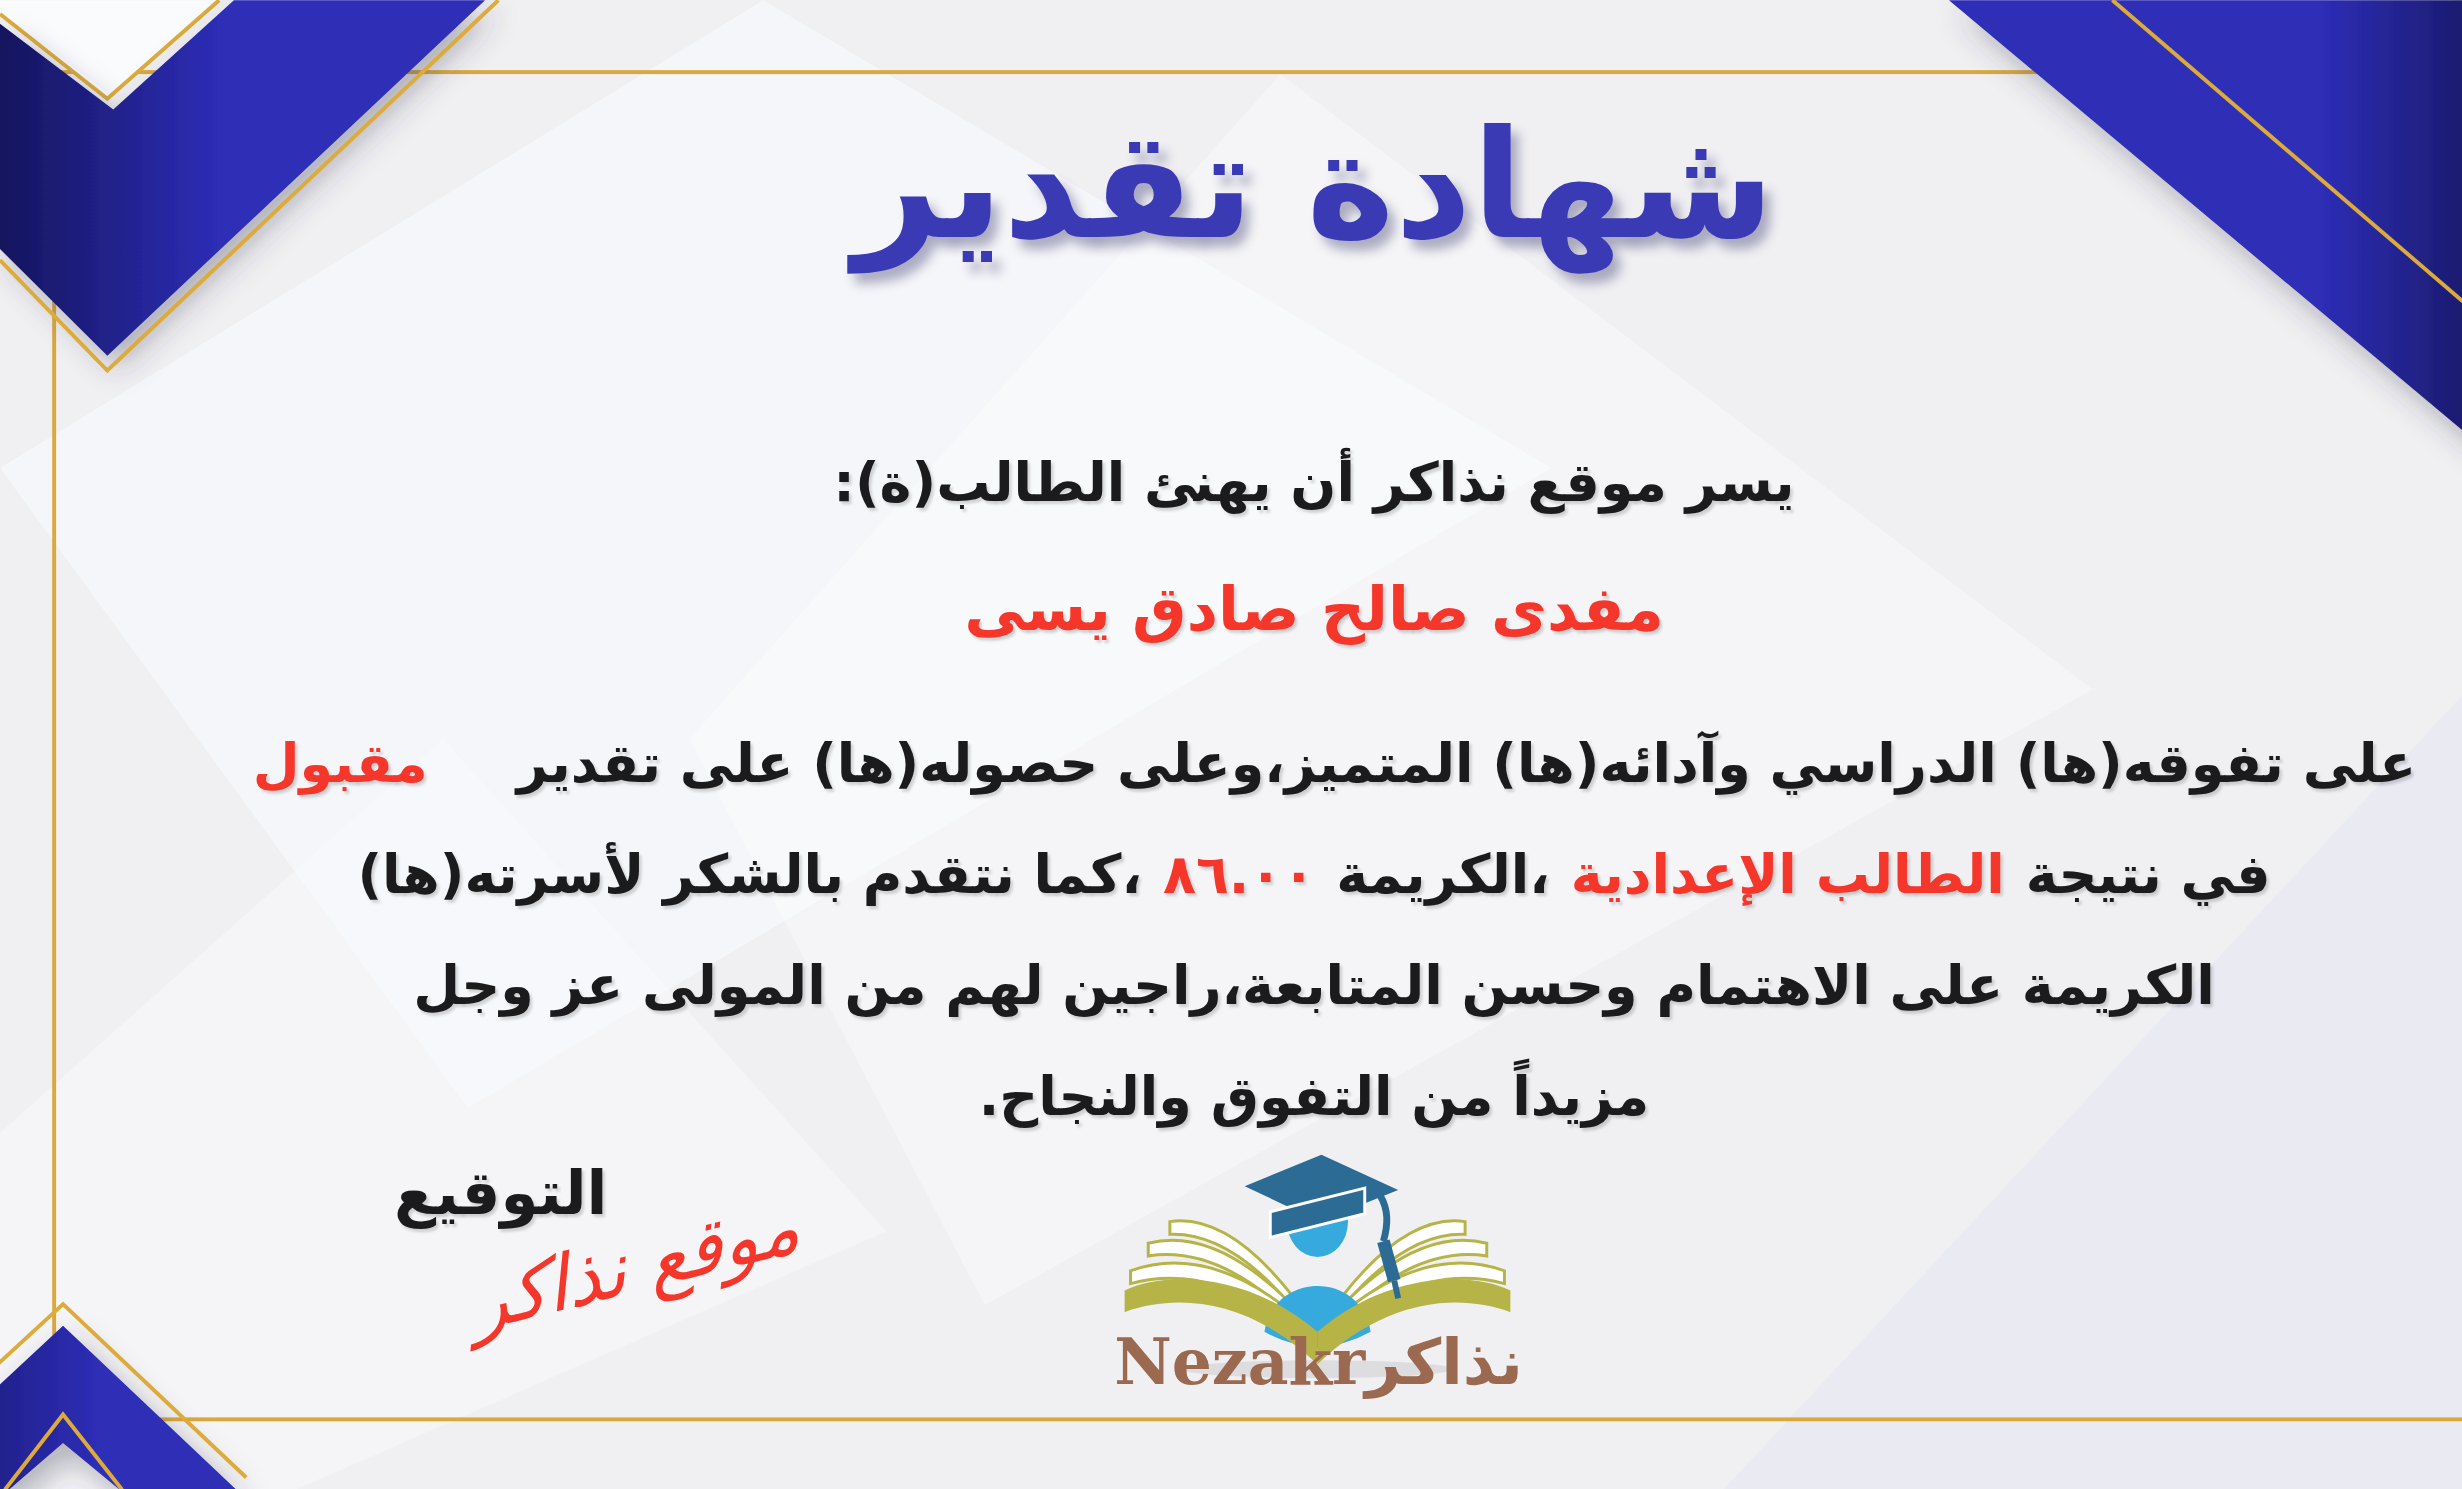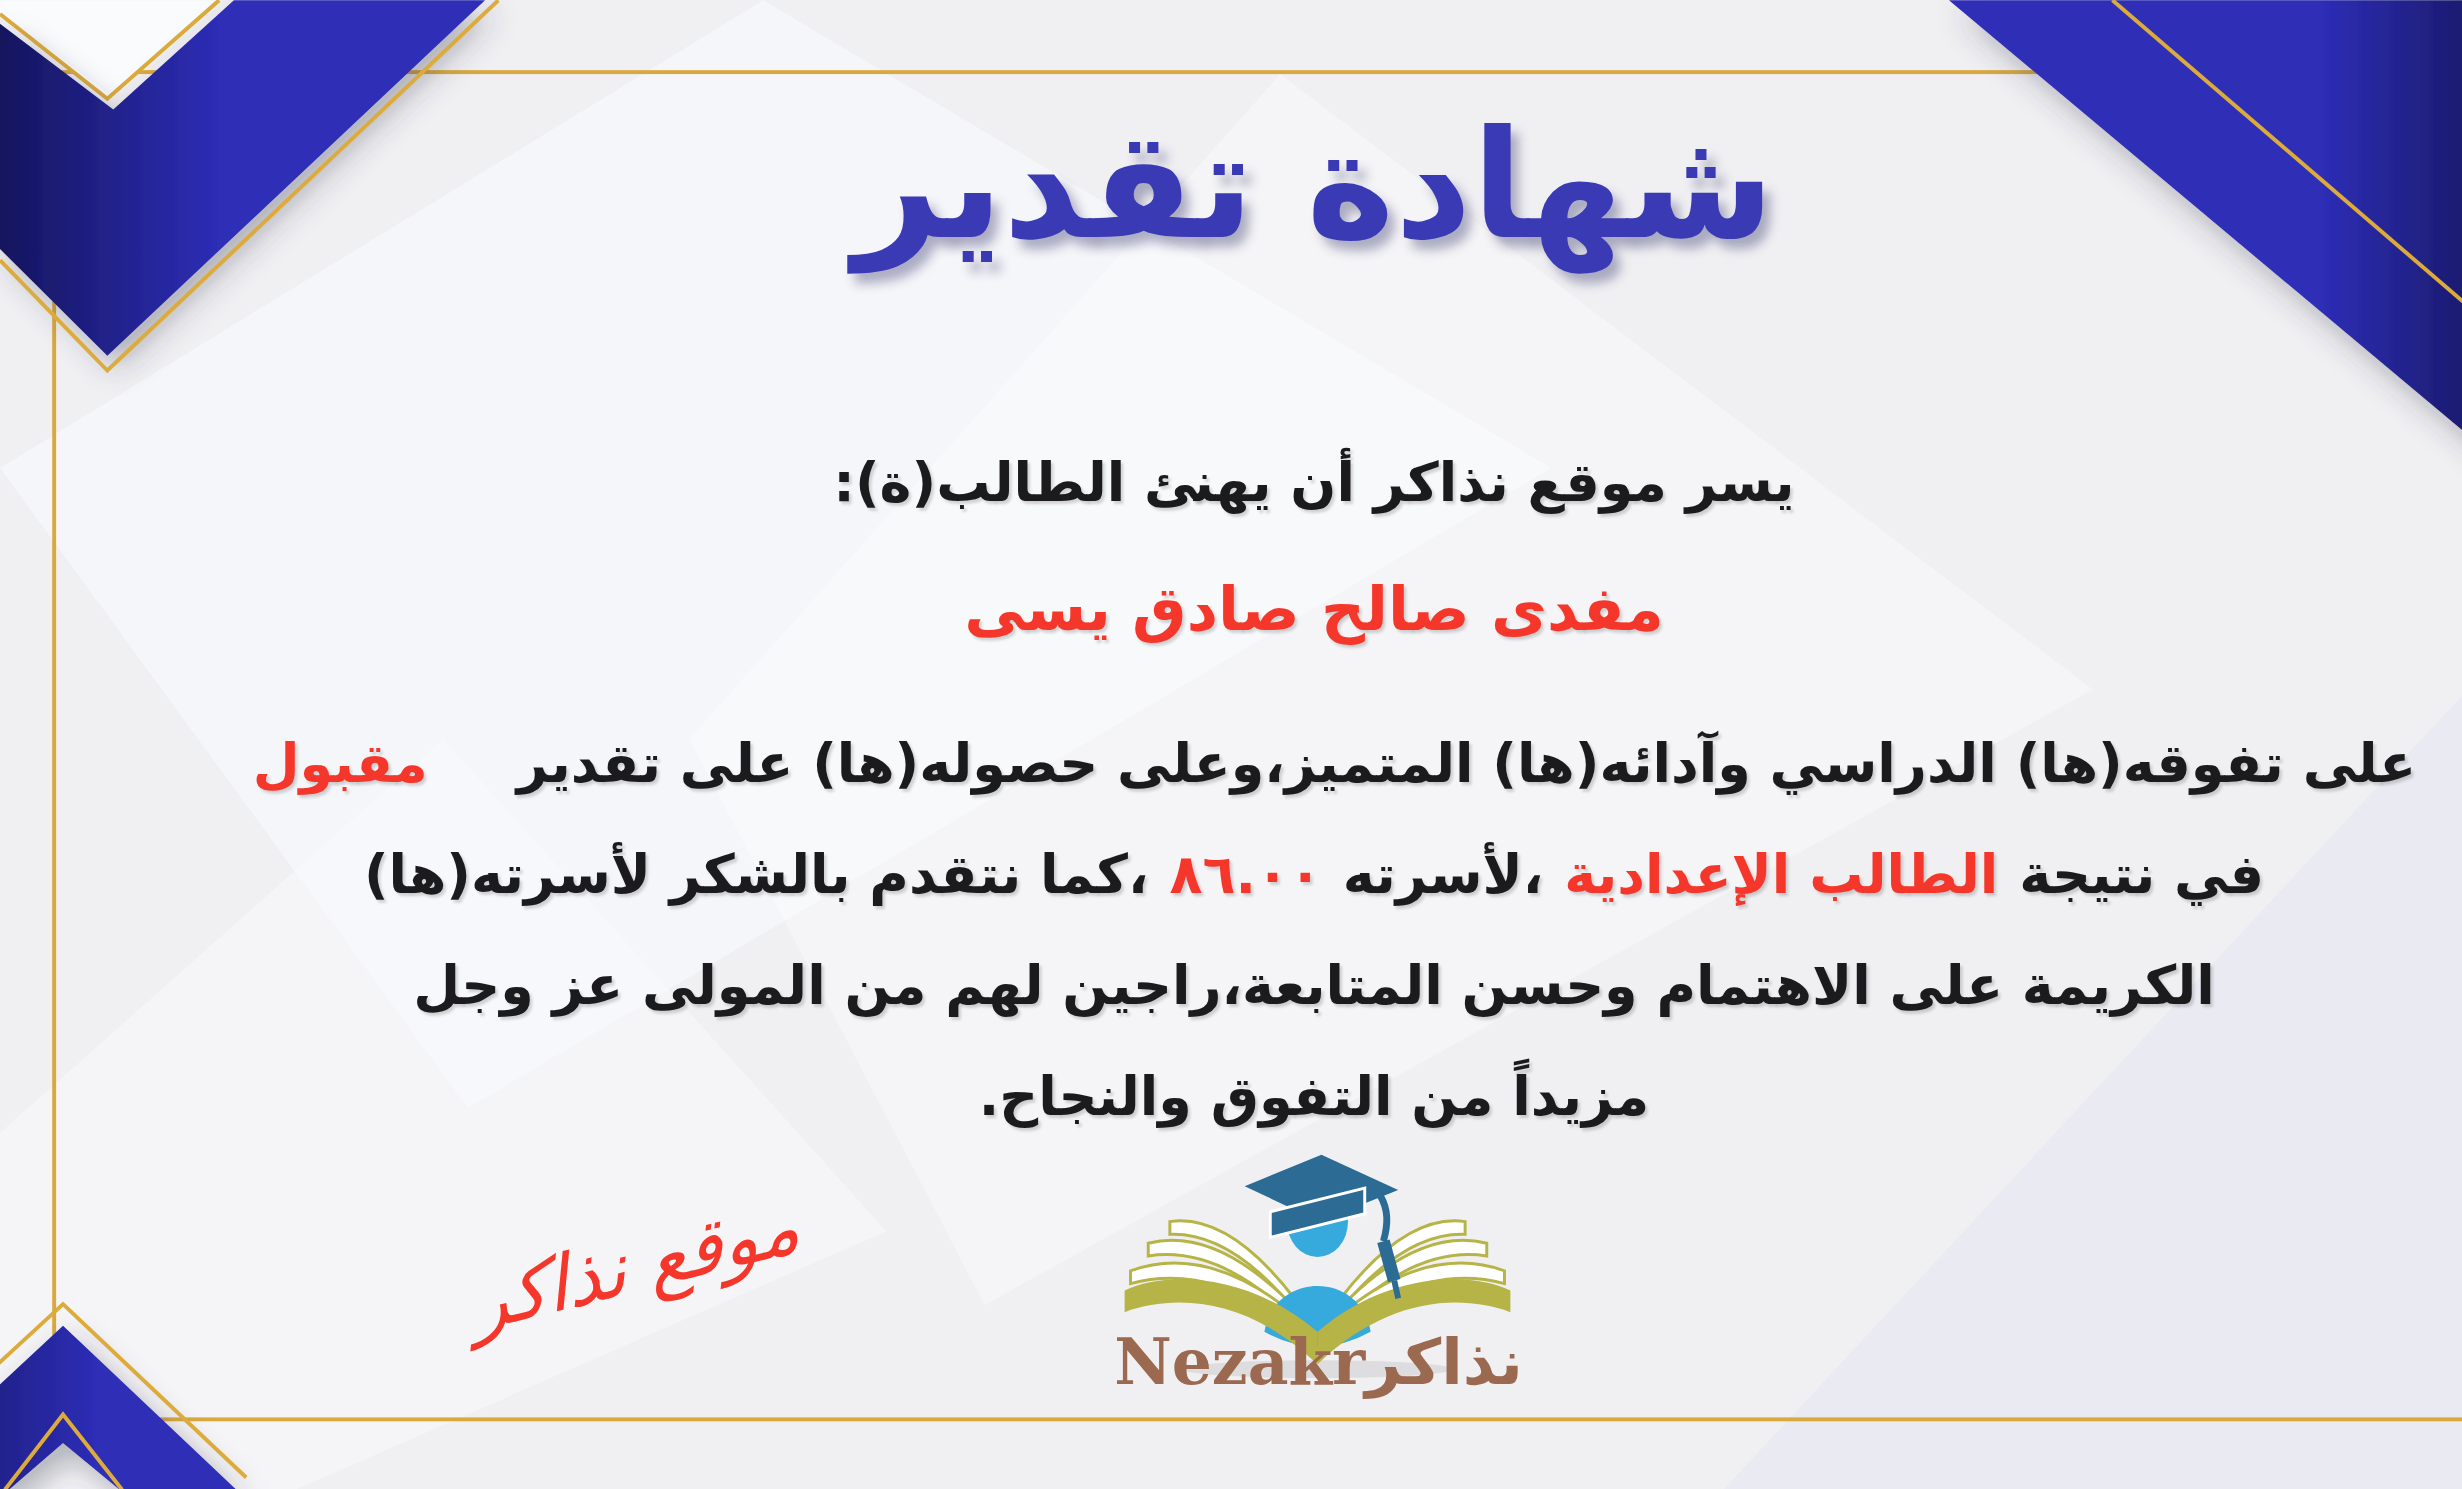--- a/index.html
+++ b/index.html
@@ -115,25 +115,26 @@
       <polyline class="gold-stroke" points="10,3025 128,2872 248,3025"></polyline>
     </g>
   </svg>
 
   <h1 class="title">شهادة تقدير</h1>
 
   <div class="textcol">
     <p class="l1">يسر موقع نذاكر أن يهنئ الطالب(ة):</p>
     <p class="l2 red">مفدى صالح صادق يسى</p>
     <p class="bodyline"><span>على تفوقه(ها) الدراسي وآدائه(ها) المتميز،وعلى حصوله(ها) على تقدير</span><span class="red gap-right">مقبول</span></p>
-    <p class="bodyline"><span>في نتيجة</span><span class="red gap-both">الطالب الإعدادية</span><span>،لأسرته</span><span class="red gap-both">٨٦.٠٠</span><span>،كما نتقدم بالشكر لأسرته(ها)</span></p>
+    <p class="bodyline"><span>في نتيجة</span><span class="red gap-both">الطالب الإعدادية</span><span>،الكريمة</span><span class="red gap-both">٨٦.٠٠</span><span>،كما نتقدم بالشكر لأسرته(ها)</span></p>
     <p class="bodyline">الكريمة على الاهتمام وحسن المتابعة،راجين لهم من المولى عز وجل</p>
     <p class="bodyline">مزيداً من التفوق والنجاح.</p>
   </div>
 
+  <div class="sig-label">التوقيع</div>
   <div class="sig-script">موقع نذاكر</div>
 
   <svg class="logo" viewBox="0 0 440 275">
     <ellipse cx="220" cy="250" rx="138" ry="9" fill="#000" opacity="0.08"></ellipse>
     <g>
       <path d="M220,211 Q140,90 70,100 L70,113 Q142,110 220,220 Z" fill="#fff" stroke="var(--logo-olive)" stroke-width="3"></path>
       <path d="M220,211 Q300,90 370,100 L370,113 Q298,110 220,220 Z" fill="#fff" stroke="var(--logo-olive)" stroke-width="3"></path>
       <path d="M220,213 Q126,102 48,122 L48,135 Q130,122 220,224 Z" fill="#fff" stroke="var(--logo-olive)" stroke-width="3"></path>
       <path d="M220,213 Q314,102 392,122 L392,135 Q310,122 220,224 Z" fill="#fff" stroke="var(--logo-olive)" stroke-width="3"></path>
       <path d="M220,215 Q118,118 30,150 L30,163 Q122,138 220,228 Z" fill="#fff" stroke="var(--logo-olive)" stroke-width="3"></path>

